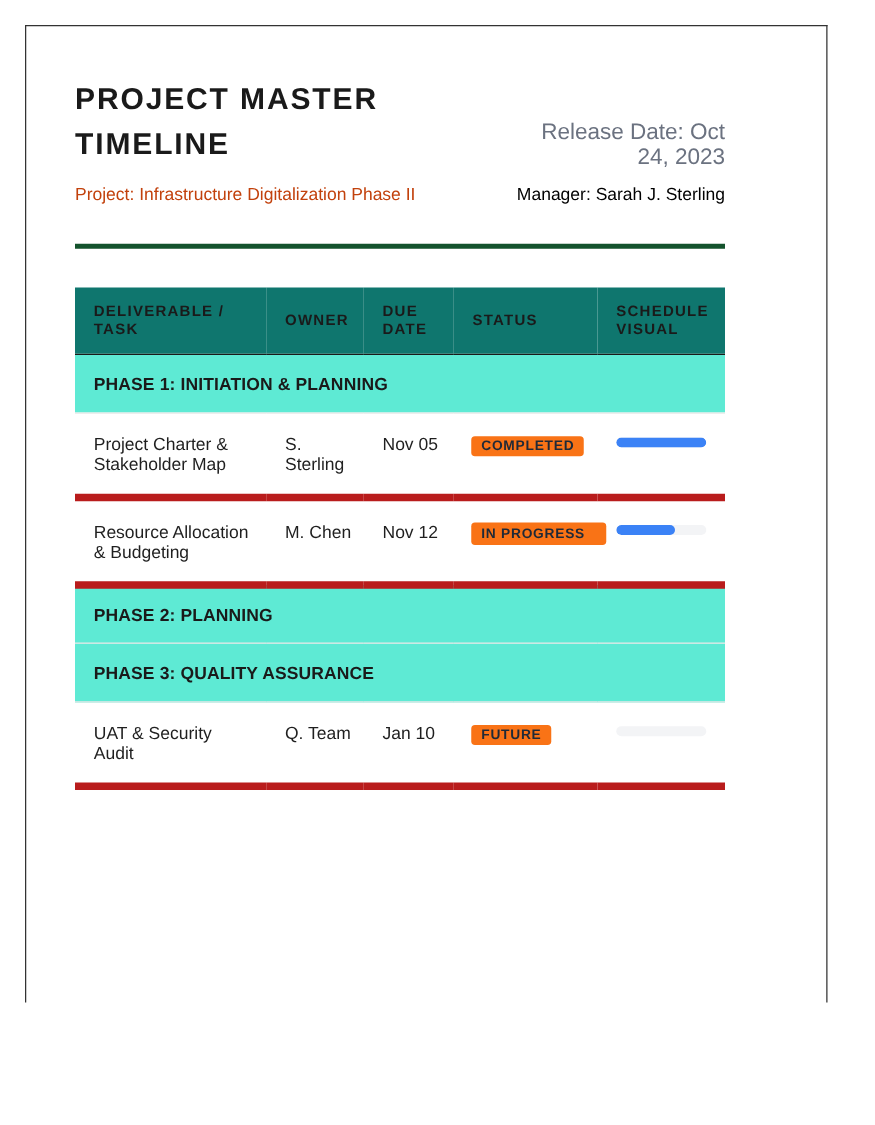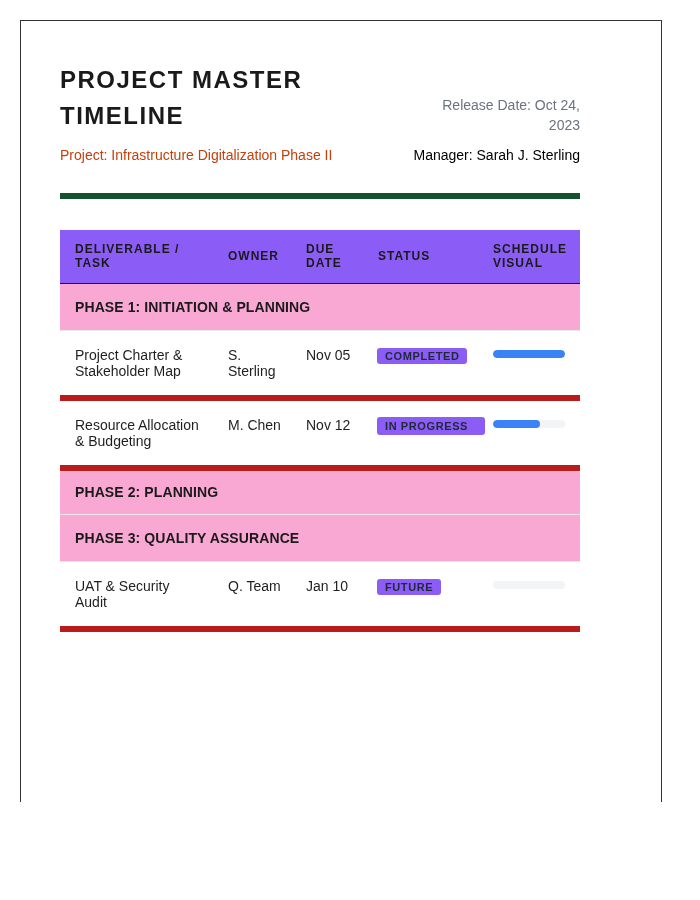--- a/index.html
+++ b/index.html
@@ -14,21 +14,21 @@
     border-top: 1px solid #333;
     border-right: 1px solid #333;
     background: #fff;
   }
 
   .header {
     position: absolute;
     left: 60px; top: 60px;
     width: 520px;
     height: 139px;
-    border-bottom: 6px solid #14532d;
+    border-bottom: 4px solid #14532d;
   }
   .title {
     position: absolute;
     left: 0; top: 2px;
     width: 260px;
     font-size: 24px;
     font-weight: 700;
     letter-spacing: 1.5px;
     line-height: 36px;
     color: #1a1a1a;
@@ -37,21 +37,21 @@
     position: absolute;
     left: 0; top: 87px;
     font-size: 14px;
     color: #c2410c;
   }
   .release {
     position: absolute;
     right: 0; top: 35px;
     width: 150px;
     text-align: right;
-    font-size: 14px;
+    font-size: 18px;
     line-height: 20px;
     color: #6b7280;
   }
   .manager {
     position: absolute;
     right: 0; top: 87px;
     font-size: 14px;
     color: #000000;
   }
 
@@ -62,36 +62,36 @@
     border-collapse: collapse;
     table-layout: fixed;
   }
   col.c1 { width: 153px; }
   col.c2 { width: 78px; }
   col.c3 { width: 72px; }
   col.c4 { width: 115px; }
   col.c5 { width: 102px; }
 
   thead th {
-    background: #8b5cf6;
+    background: #0f766e;
     text-align: left;
     font-size: 12px;
     font-weight: 700;
     letter-spacing: 1px;
     line-height: 14px;
     color: #1a1a1a;
     padding: 12px 0 12px 15px;
     height: 53px;
     border-bottom: 1.5px solid #1a1a1a;
     vertical-align: middle;
   }
   thead th.c2, thead th.c3, thead th.c4, thead th.c5 { padding-left: 15px; }
 
   tr.phase td {
-    background: #f9a8d4;
+    background: #5eead4;
     font-size: 14px;
     font-weight: 700;
     color: #1a1a1a;
     padding: 0 15px;
     height: 47px;
     border-bottom: 1px solid #e8e8e8;
     letter-spacing: 0.1px;
   }
 
   tr.task td {
@@ -101,21 +101,21 @@
     padding: 16px 0 16px 15px;
     vertical-align: top;
     border-bottom: 6px solid #b91c1c;
   }
   tr.task td.deliverable { padding-right: 10px; }
   tr.task td.owner { padding-right: 8px; }
   tr.task td.due { padding-right: 8px; }
 
   .badge {
     display: inline-block;
-    background: #8b5cf6;
+    background: #f97316;
     color: #1f2937;
     font-size: 11px;
     font-weight: 700;
     letter-spacing: 0.6px;
     line-height: 12px;
     padding: 2px 8px 2px 8px;
     border-radius: 3px;
     margin-left: 0;
     margin-top: -1px;
   }

